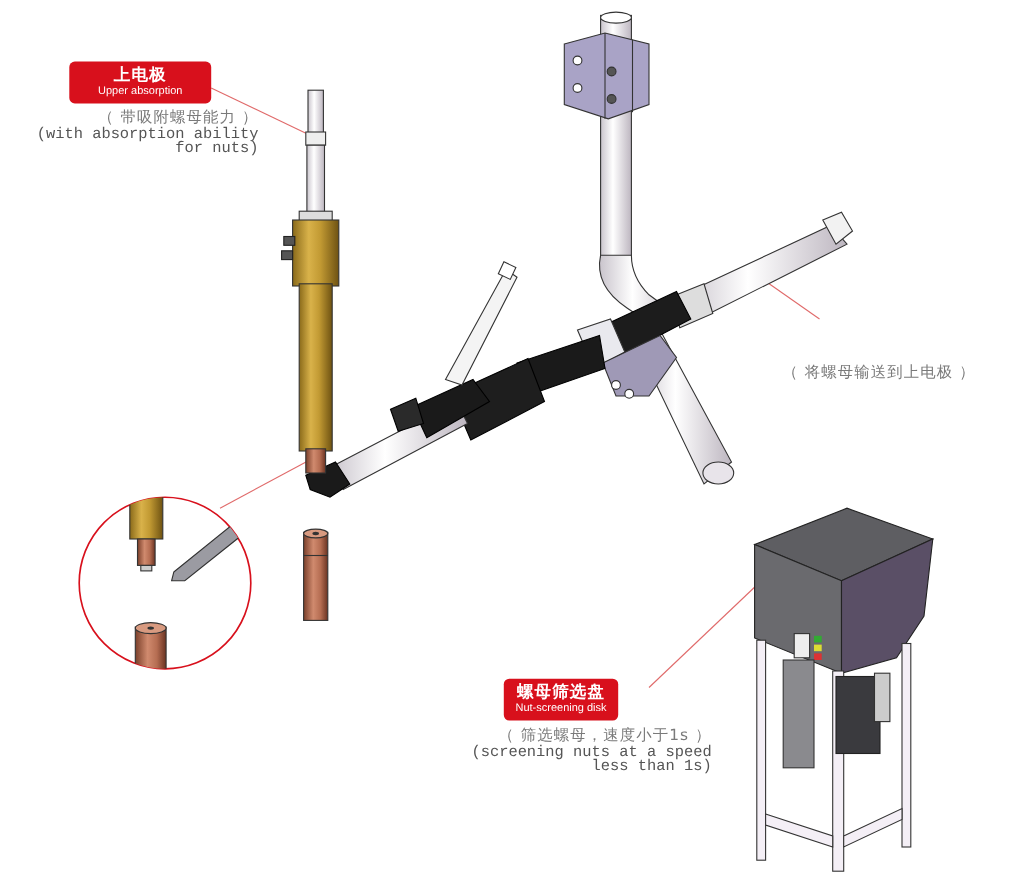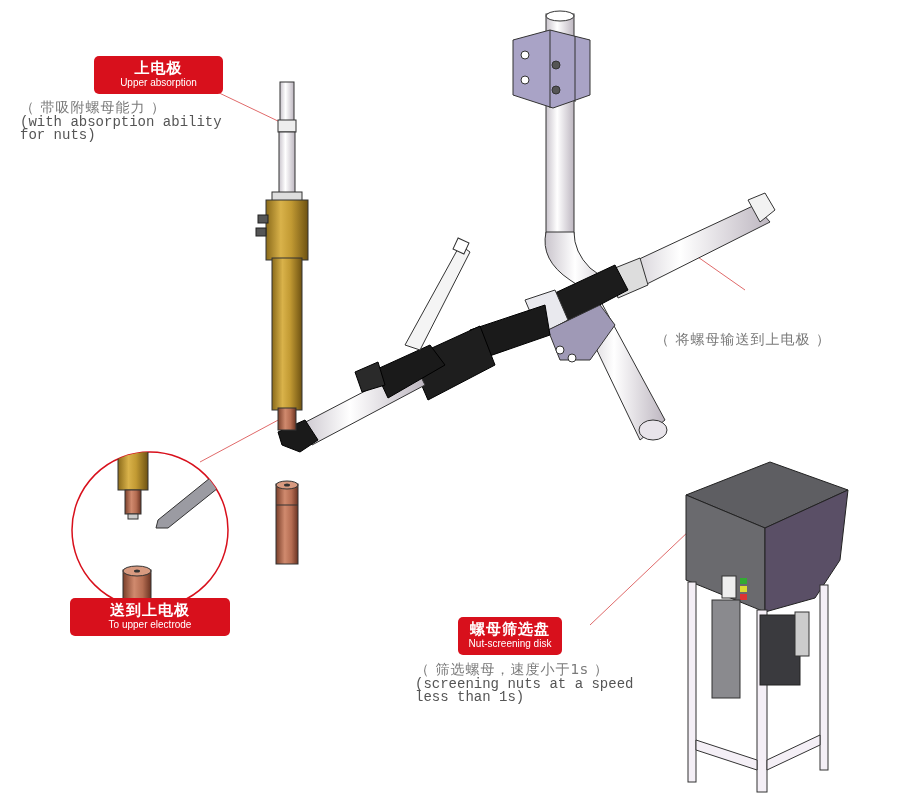--- a/index.html
+++ b/index.html
@@ -5,21 +5,21 @@
   html, body { margin: 0; padding: 0; background: #ffffff; }
   body { width: 920px; height: 800px; position: relative; overflow: hidden; font-family: "DejaVu Sans", "Liberation Sans", sans-serif; }
   .stage { position: absolute; left: 0; top: 0; width: 920px; height: 800px; }
   svg.art { position: absolute; left: 0; top: 0; }
   .label-box {
     position: absolute; background: #d8101c; color: #fff; border-radius: 5px;
     text-align: center; box-sizing: border-box; padding-top: 3px;
   }
   .label-box .cn { display: block; font-size: 15px; font-weight: bold; line-height: 18px; letter-spacing: 1px; }
   .label-box .en { display: block; font-size: 10px; line-height: 12px; font-family: "Liberation Sans", sans-serif; }
-  .note { position: absolute; text-align: left; color: #7a7a7a; }
+  .note { position: absolute; text-align: right; color: #7a7a7a; }
   .note .cn { display: block; font-size: 14px; line-height: 18px; letter-spacing: 1px; }
   .note .en { display: block; font-size: 14px; line-height: 13px; color: #555; font-family: Liberation Mono, monospace; }
 </style>
 </head>
 <body>
 
 <div class="stage">
 
   <svg class="art" width="920" height="800" viewBox="0 0 920 800">
     <defs>
@@ -129,33 +129,29 @@
         <rect x="820" y="585" width="8" height="185"></rect>
         <path d="M696 740 L757 760 L757 770 L696 750 Z"></path>
         <path d="M767 760 L820 735 L820 745 L767 770 Z"></path>
       </g>
       <rect x="712" y="600" width="28" height="98" fill="#8a8a8e" stroke="#333"></rect>
       <rect x="760" y="615" width="40" height="70" fill="#3a3a3e" stroke="#222"></rect>
       <rect x="795" y="612" width="14" height="44" fill="#ccc" stroke="#333"></rect>
     </g>
   </svg>
 
-  <div class="label-box" style="left:63px; top:56px; width:129px; height:38px;margin-left:31px;">
+  <div class="label-box" style="left:63px; top:56px; width:129px; height:38px;">
     <span class="cn">上电极</span>
     <span class="en">Upper absorption</span>
   </div>
   <div class="note" style="left:20px; top:98px; width:215px;">
     <span class="cn">（ 带吸附螺母能力 ）</span>
     <span class="en">(with absorption ability for nuts)</span>
   </div>
 
-  <div class="label-box" style="left:70px; top:598px; width:160px; height:38px;">
-    <span class="cn">送到上电极</span>
-    <span class="en">To upper electrode</span>
-  </div>
 
   <div class="note" style="left:655px; top:330px; width:232px;">
     <span class="cn">（ 将螺母输送到上电极 ）</span>
   </div>
 
   <div class="label-box" style="left:458px; top:617px; width:104px; height:38px;">
     <span class="cn">螺母筛选盘</span>
     <span class="en">Nut-screening disk</span>
   </div>
   <div class="note" style="left:415px; top:660px; width:232px;">

